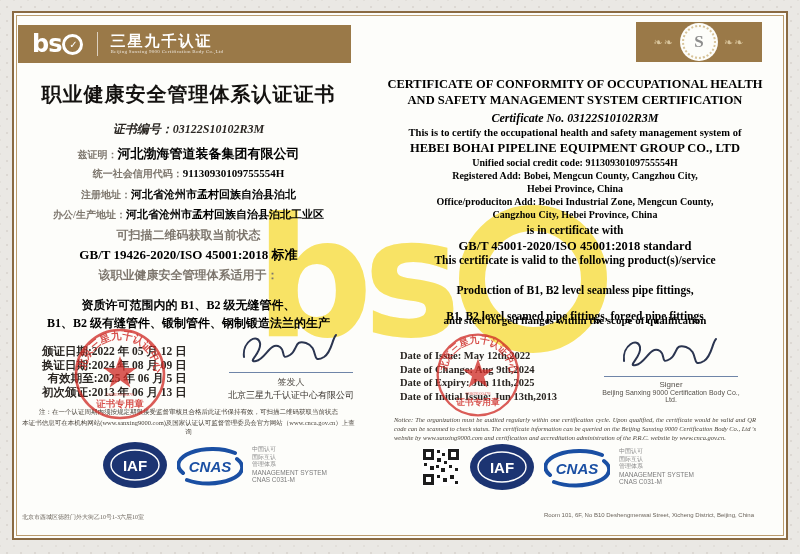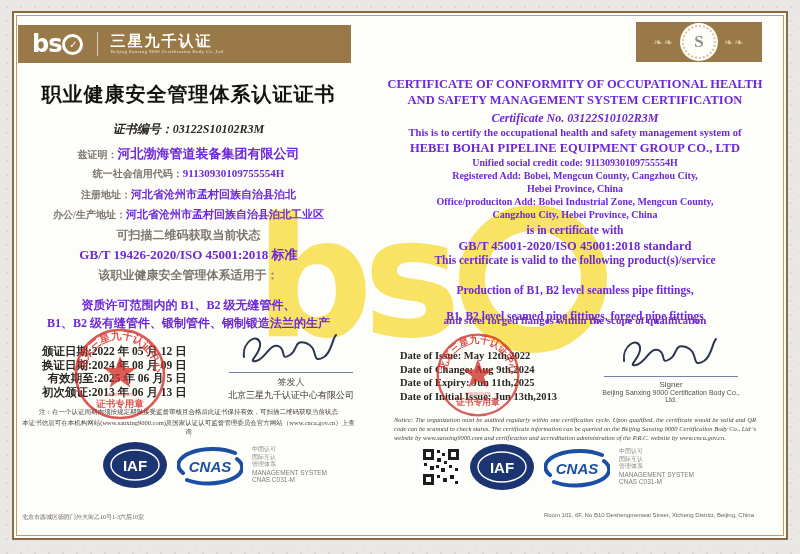--- a/index.html
+++ b/index.html
@@ -10,21 +10,21 @@
                         radial-gradient(#e2dfda 1px,transparent 1.6px);
        background-size:14px 14px;background-position:0 0,7px 7px;}
   .sheet{position:absolute;left:12px;top:11px;right:12px;bottom:14px;
          border:2px solid #8a6a42;background:#fdfdfa;
          box-shadow:inset 0 0 0 2px #fdfdfa, inset 0 0 0 3px #bb9c6e;}
   .page{position:absolute;top:9px;bottom:0;z-index:2;}
   .page-left{left:16px;width:345px;}
   .page-right{left:386px;width:378px;}
   .c{position:absolute;left:0;right:0;text-align:center;}
   .lbl{color:#7d766d;font-weight:bold;}
-  .dark{color:#6d28d9;font-weight:bold;}
+  .dark{color:#000000;font-weight:bold;}
   
   .band{position:absolute;left:2px;top:16px;width:333px;height:38px;background:#9a7948;
         display:flex;align-items:center;padding:0 0 0 14px;box-sizing:border-box;color:#fff;}
   .bso{font-family:"DejaVu Sans",sans-serif;font-weight:800;font-size:24px;letter-spacing:-1px;display:flex;align-items:center;}
   .bso .ring{width:15px;height:15px;border:3px solid #fff;border-radius:50%;display:inline-flex;
              align-items:center;justify-content:center;font-size:10px;margin-left:1px;font-weight:900;}
   .band .divider{width:1px;height:24px;background:rgba(255,255,255,.65);margin:0 12px 0 14px;}
   .brandcn{font-size:15px;font-weight:bold;letter-spacing:2px;line-height:15px;}
   .branden{font-size:5px;opacity:.8;letter-spacing:.3px;line-height:6px;}
   

